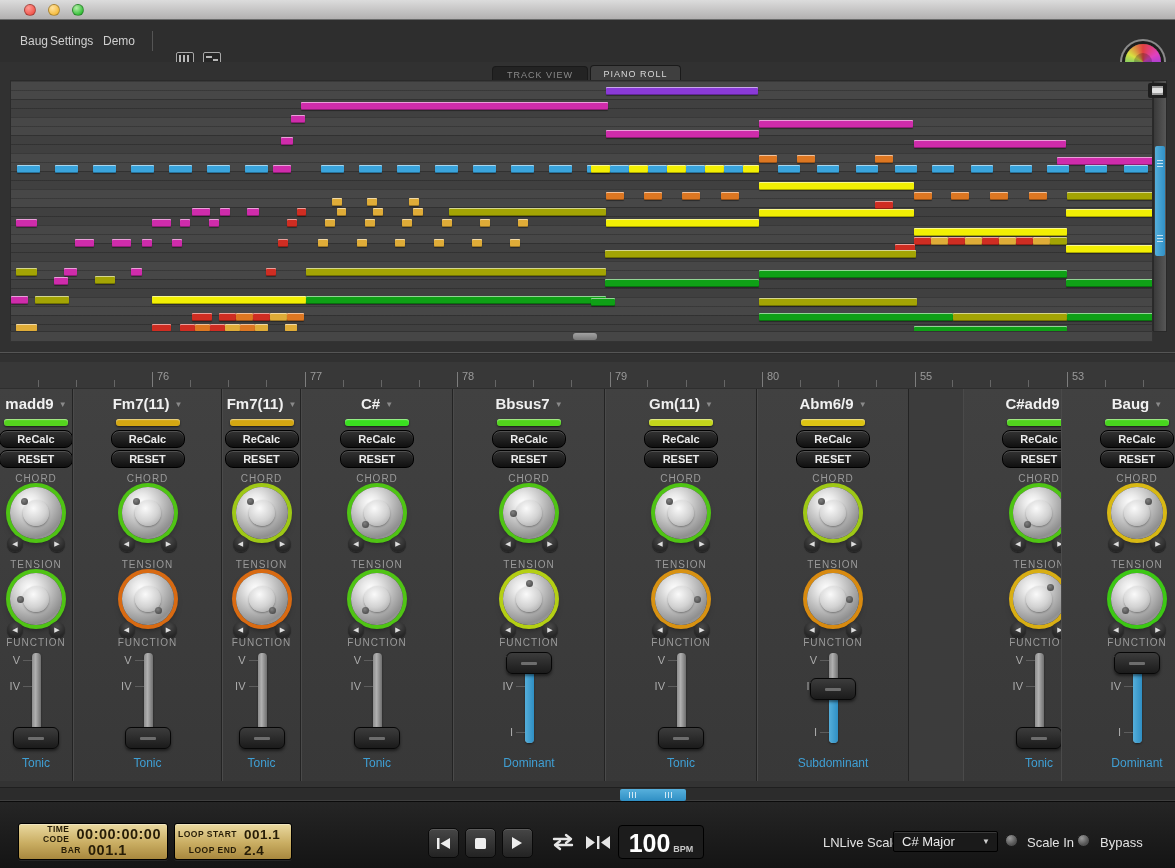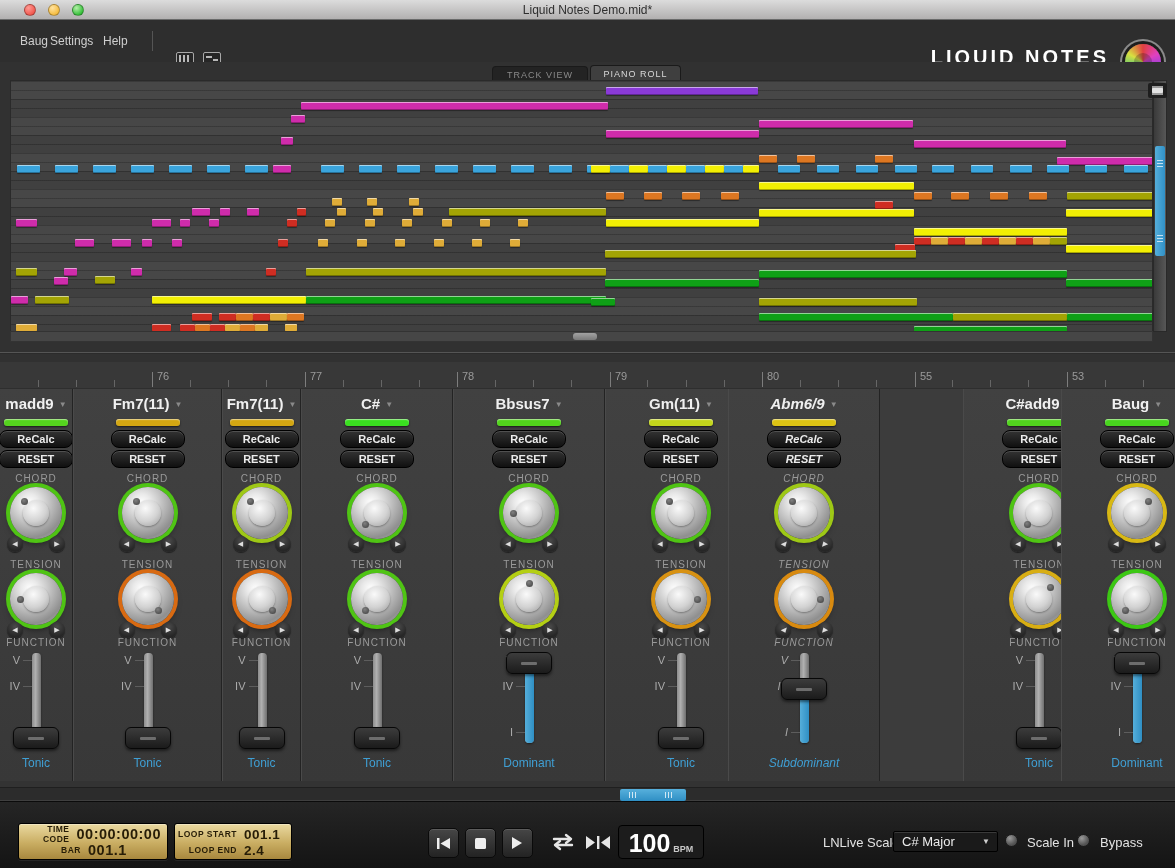--- a/index.html
+++ b/index.html
@@ -142,36 +142,34 @@
 </style>
 </head>
 <body>
 
 <div class="win">
 
   <div class="titlebar">
     <span class="tl r"></span>
     <span class="tl y"></span>
     <span class="tl g"></span>
-    <div class="title">Liquid Notes Demo.mid*</div>
   </div>
 
   <div class="menubar">
     <span class="menuitem" style="left:20px">Baug</span>
     <span class="menuitem" style="left:50px">Settings</span>
-    <span class="menuitem" style="left:103px">Help</span>
+    <span class="menuitem" style="left:103px">Demo</span>
     <div class="menusep"></div>
     <div class="ticon" style="left:176px">
         <div class="bars"></div>
       </div>
     <div class="ticon" style="left:203px">
         <div class="dots"></div>
       </div>
     <div class="logo">
-      <span class="logotext">LIQUID NOTES</span>
       <span class="logotag">music intelligence</span>
       <span class="logoball"></span>
     </div>
   </div>
 
   <div class="rollwrap">
     <div class="tab inactive" style="top:4px">TRACK VIEW</div>
     <div class="tab active" style="top:3px">PIANO ROLL</div>
     <div class="roll" id="roll">
         <div class="note" style="left: 595px; top: 6px; width: 152px; background: rgb(138, 58, 216);"></div>
@@ -564,21 +562,21 @@
         <div class="klabel" style="top: 248px;">FUNCTION</div>
         <div class="slider" style="top: 262px;">
           <div class="strack"></div>
           <div class="smark" style="top: 3px;">V</div>
           <div class="smark" style="top: 29px;">IV</div>
           <div class="smark" style="top: 75px;">I</div>
           <div class="shandle" style="top: 76px;"></div>
         </div>
         <div class="fnlabel">Tonic</div>
       </div>
-      <div class="strip" style="left: 728px; width: 152px; font-style: italic;">
+      <div class="strip" style="left: 757px; width: 152px;">
         <div class="chname"><span>Abm6/9</span><span class="dd">▼</span></div>
         <div class="ind" style="background: linear-gradient(rgb(221, 196, 20), rgb(221, 196, 20));"></div>
         <div class="sbtn" style="top: 41px;">ReCalc</div>
         <div class="sbtn" style="top: 61px;">RESET</div>
         <div class="klabel" style="top: 84px;">CHORD</div>
         <div class="knob" style="top: 98px; box-shadow: rgb(158, 200, 22) 0px 0px 0px 4px, rgba(0, 0, 0, 0.6) 0px 4px 7px;">
           <div class="cap"></div>
           <div class="dot" style="left: 11.1863px; top: 11.1863px;"></div>
         </div>
         <div class="arrows" style="top: 147px;">

